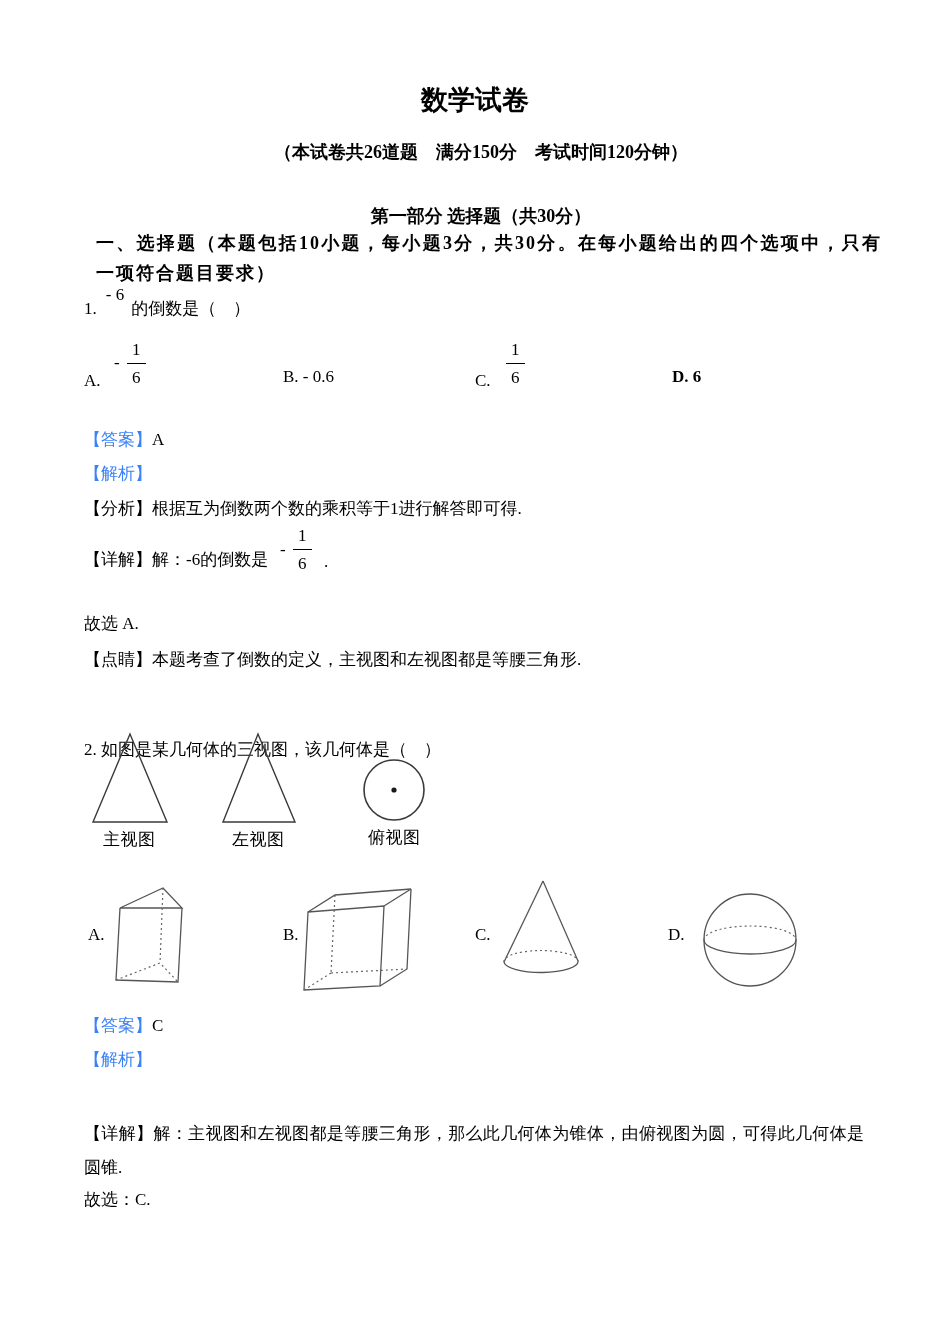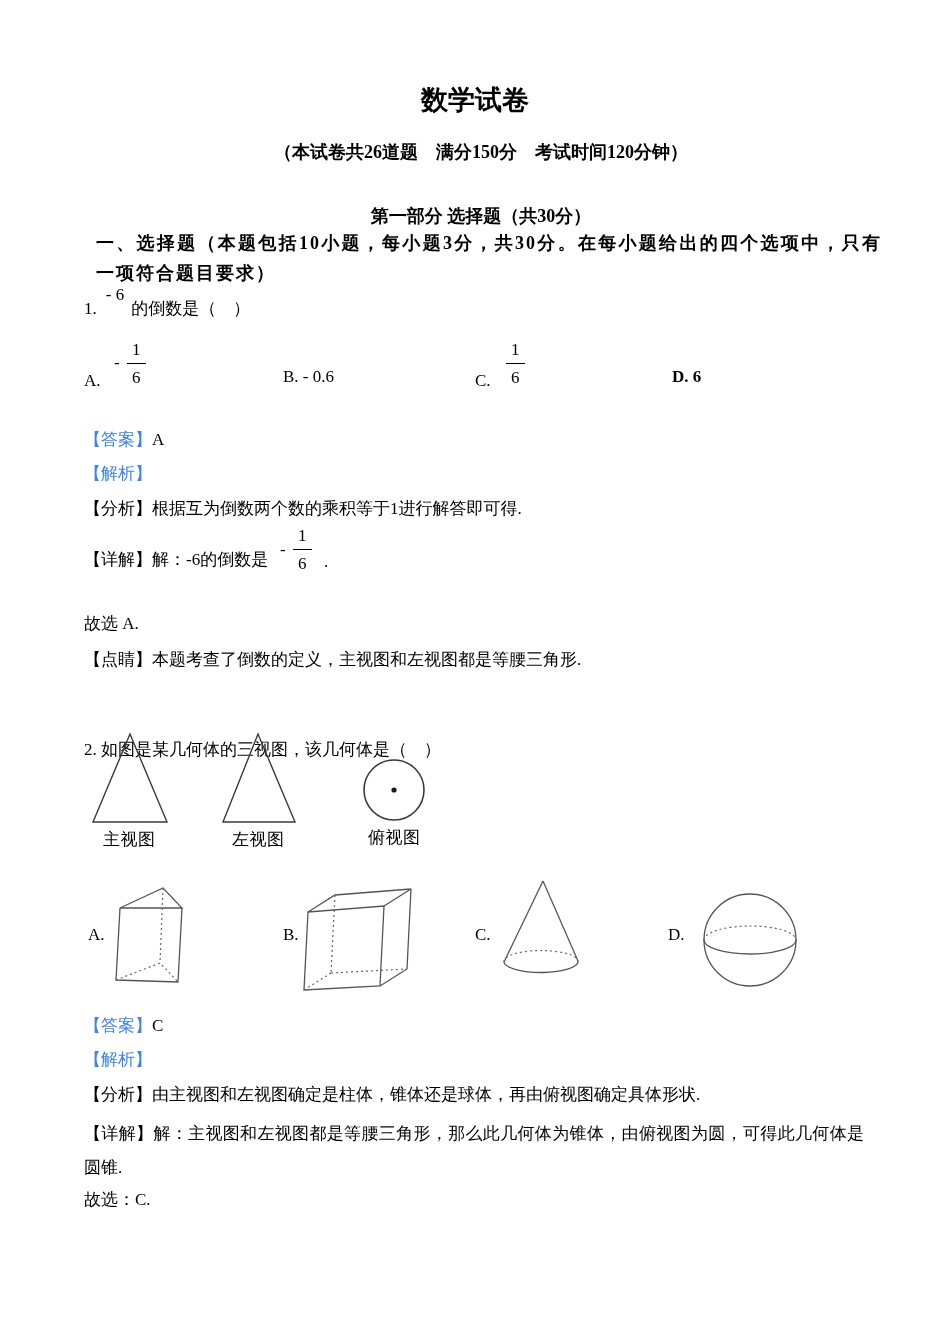--- a/index.html
+++ b/index.html
@@ -145,21 +145,18 @@
     <path d="M2,48 A46,14 0 0 0 94,48" fill="none" stroke="#555" stroke-width="1.3"></path>
     <path d="M2,48 A46,14 0 0 1 94,48" fill="none" stroke="#666" stroke-width="1.2" stroke-dasharray="2,3"></path>
   </svg>
 
   <div class="ln t17" style="left:84px;top:1014px;">
     <span class="tag">【答案】</span><span>C</span>
   </div>
   <div class="ln t17" style="left:84px;top:1048px;">
     <span class="tag">【解析】</span>
   </div>
-  <div class="ln t17" style="left:84px;top:1083px;">
-    <span>【分析】</span><span>由主视图和左视图确定是柱体，锥体还是球体，再由俯视图确定具体形状.</span>
-  </div>
   <div class="lnw t17 just" style="left:84px;top:1117px;width:780px;line-height:34px;">
     <span>【详解】</span><span>解：主视图和左视图都是等腰三角形，那么此几何体为锥体，由俯视图为圆，可得此几何体是圆锥.</span>
   </div>
   <div class="ln t17" style="left:84px;top:1188px;">故选：C.</div>
 
 </div>
 
 </body></html>

